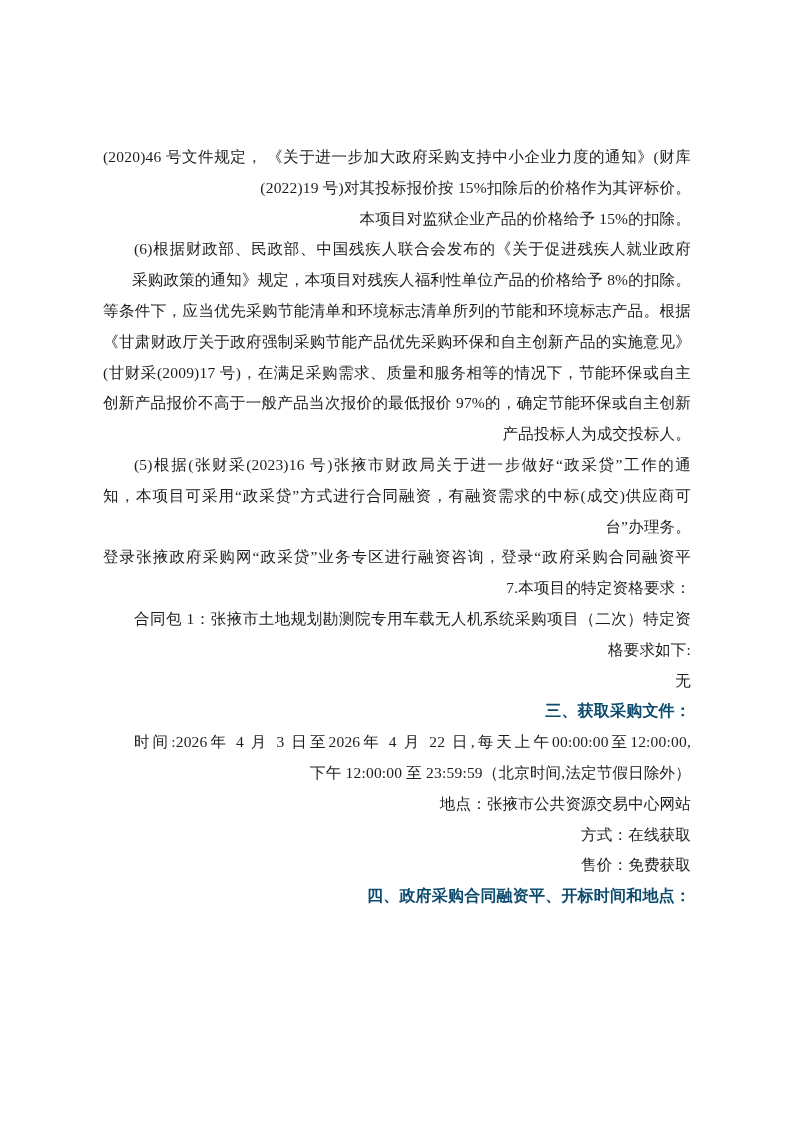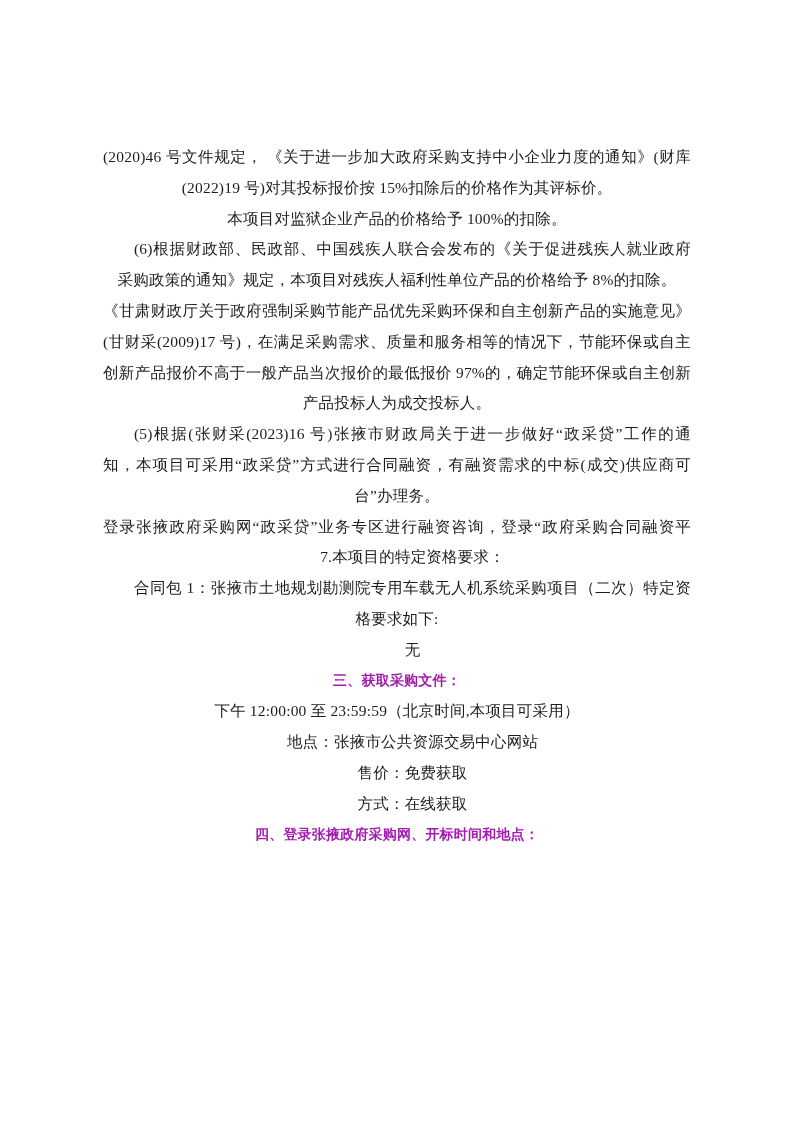--- a/index.html
+++ b/index.html
@@ -19,66 +19,68 @@
   .doc-body {
     position: absolute;
     left: 103px;
     top: 142px;
     width: 588px;
   }
   .line {
     font-size: 15.5px;
     line-height: 30.8px;
     height: 30.8px;
-    text-align: center;
+    text-align: right;
     letter-spacing: 0.2px;
     color: #1c1c1c;
   }
   
   .line.j {
     text-align: justify;
     text-align-last: justify;
   }
   
   .line.ind {
     padding-left: 31px;
   }
   .line.ind.j {
     width: 557px;
   }
   
   .line.h {
     font-family: Liberation Serif, serif;
     font-weight: bold;
-    font-size: 14px;
-    color: #a21caf;
+    font-size: 16px;
+    color: #0c4a6e;
   }
 </style>
 </head>
 <body>
 
 <div class="page">
   <div class="doc-body">
       <div class="line j">(2020)46 号文件规定， 《关于进一步加大政府采购支持中小企业力度的通知》(财库</div>
       <div class="line">(2022)19 号)对其投标报价按 15%扣除后的价格作为其评标价。</div>
-      <div class="line">本项目对监狱企业产品的价格给予 100%的扣除。</div>
+      <div class="line">本项目对监狱企业产品的价格给予 15%的扣除。</div>
       <div class="line ind j">(6)根据财政部、民政部、中国残疾人联合会发布的《关于促进残疾人就业政府</div>
       <div class="line">采购政策的通知》规定，本项目对残疾人福利性单位产品的价格给予 8%的扣除。</div>
+      <div class="line j">等条件下，应当优先采购节能清单和环境标志清单所列的节能和环境标志产品。根据</div>
       <div class="line j">《甘肃财政厅关于政府强制采购节能产品优先采购环保和自主创新产品的实施意见》</div>
       <div class="line j">(甘财采(2009)17 号)，在满足采购需求、质量和服务相等的情况下，节能环保或自主</div>
       <div class="line j">创新产品报价不高于一般产品当次报价的最低报价 97%的，确定节能环保或自主创新</div>
       <div class="line">产品投标人为成交投标人。</div>
       <div class="line ind j">(5)根据(张财采(2023)16 号)张掖市财政局关于进一步做好“政采贷”工作的通</div>
       <div class="line j">知，本项目可采用“政采贷”方式进行合同融资，有融资需求的中标(成交)供应商可</div>
       <div class="line">台”办理务。</div>
       <div class="line j">登录张掖政府采购网“政采贷”业务专区进行融资咨询，登录“政府采购合同融资平</div>
       <div class="line ind">7.本项目的特定资格要求：</div>
       <div class="line ind j">合同包 1：张掖市土地规划勘测院专用车载无人机系统采购项目（二次）特定资</div>
       <div class="line">格要求如下:</div>
       <div class="line ind">无</div>
       <div class="line h">三、获取采购文件：</div>
-      <div class="line">下午 12:00:00 至 23:59:59（北京时间,本项目可采用）</div>
+      <div class="line ind j">时间:2026年 4 月 3 日至2026年 4 月 22 日,每天上午00:00:00至12:00:00,</div>
+      <div class="line">下午 12:00:00 至 23:59:59（北京时间,法定节假日除外）</div>
       <div class="line ind">地点：张掖市公共资源交易中心网站</div>
+      <div class="line ind">方式：在线获取</div>
       <div class="line ind">售价：免费获取</div>
-      <div class="line ind">方式：在线获取</div>
-      <div class="line h">四、登录张掖政府采购网、开标时间和地点：</div>
+      <div class="line h">四、政府采购合同融资平、开标时间和地点：</div>
     </div>
 </div>
 
 </body></html>

